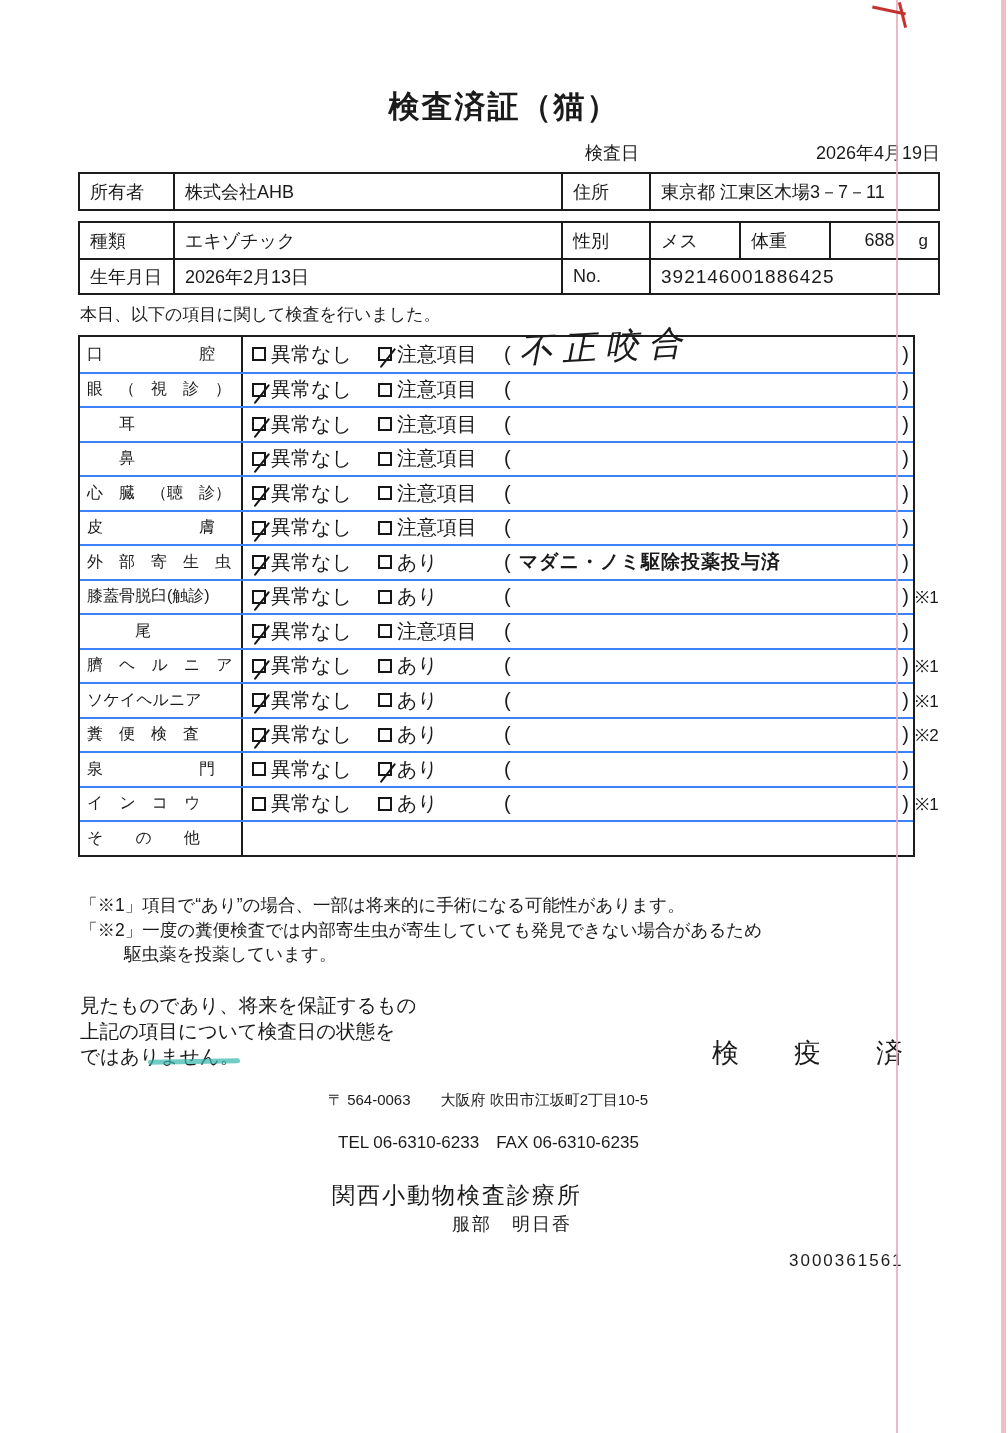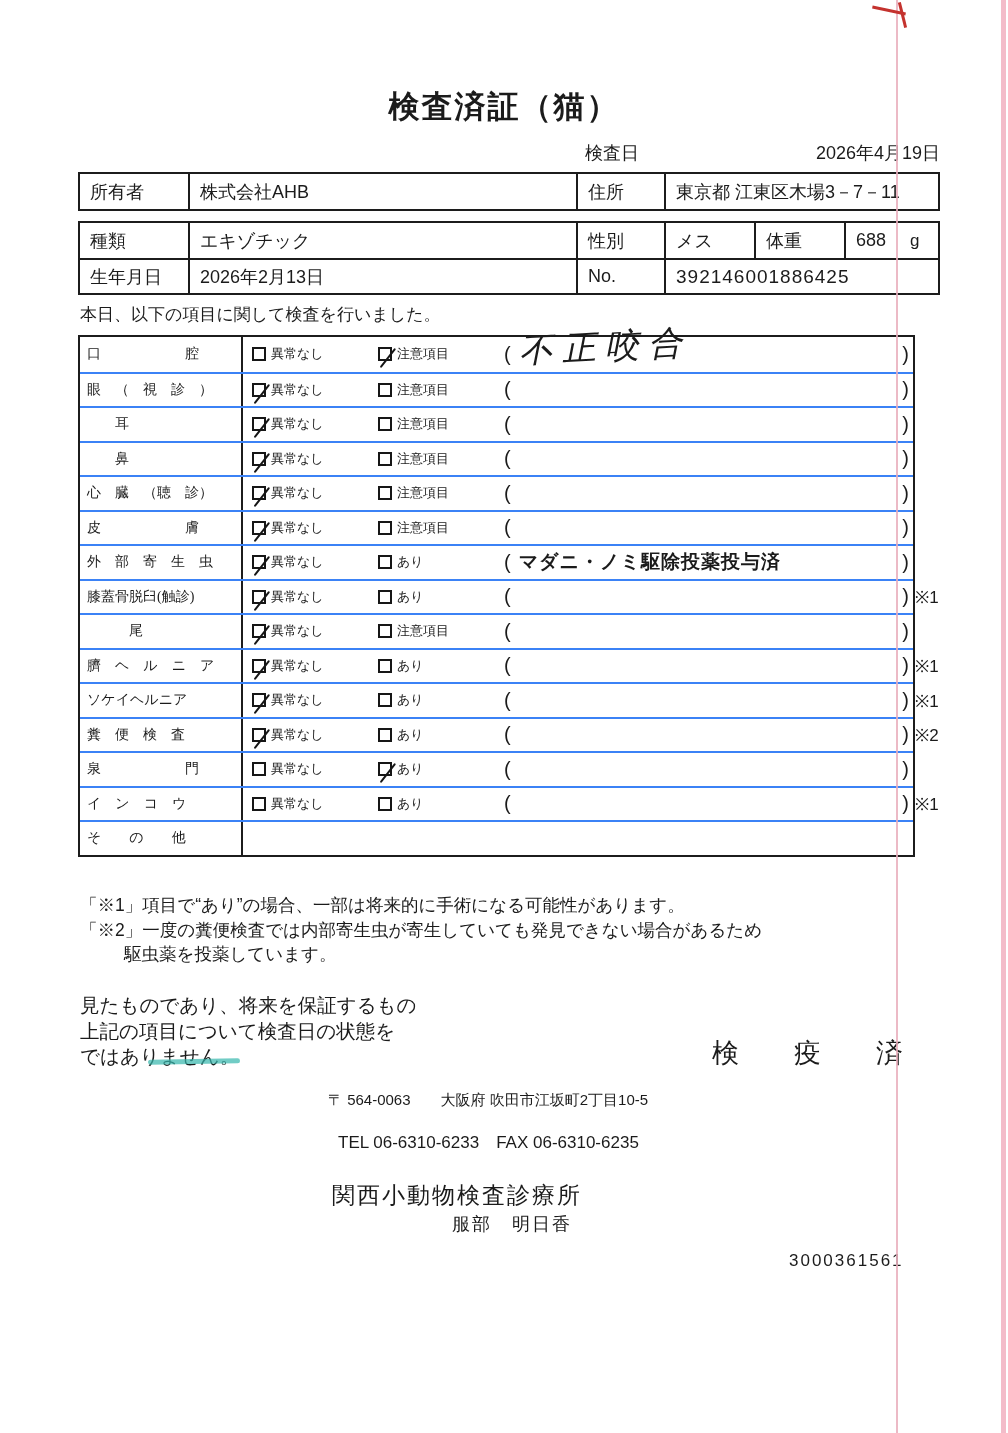--- a/index.html
+++ b/index.html
@@ -12,44 +12,44 @@
 
   .date-row { position:absolute; top:141px; left:585px; width:355px;
               display:flex; justify-content:space-between; font-size:18px; }
 
   
   .btable { position:absolute; left:78px; width:862px; border:2px solid #1c1c1c; background:#fff; }
   .trow { display:flex; height:35px; }
   .trow + .trow { border-top:2px solid #1c1c1c; }
   .cell { display:flex; align-items:center; padding:0 10px; font-size:18px; white-space:pre; overflow:hidden; }
   .cell + .cell { border-left:2px solid #1c1c1c; }
-  .w97 { width:108px; flex:none; }
+  .w97 { width:93px; flex:none; }
   .w340 { width:388px; flex:none; }
   .w80 { width:88px; flex:none; }
   .w90 { width:90px; flex:none; }
   .w75 { width:90px; flex:none; }
   .grow { flex:1; }
-  .weight-cell { }
+  .weight-cell { justify-content:flex-end; }
   .weight-unit { margin-left:24px; font-size:17px; }
   .no-value { font-size:19px; letter-spacing:1px; }
 
   .intro { position:absolute; top:303px; left:80px; font-size:17px; }
 
   
   .exam-table { position:absolute; top:335px; left:78px; width:837px; border:2px solid #1c1c1c; background:#fff; }
   .exam-row { position:relative; display:flex; height:34.5px; }
   .exam-row + .exam-row { border-top:2px solid #3b82f6; }
   .exam-label { width:163px; flex:none; border-right:2px solid #1c1c1c; display:flex; align-items:center;
-                padding:0 7px; font-size:14px; white-space:pre; overflow:hidden;font-family:Liberation Serif, serif; }
+                padding:0 7px; font-size:16px; white-space:pre; overflow:hidden; }
   .exam-content { flex:1; display:flex; align-items:center; padding-left:9px; overflow:visible; }
   .opt { display:flex; align-items:center; width:126px; flex:none; }
   .cb { position:relative; width:14px; height:14px; border:2px solid #161616; margin-right:5px; flex:none; background:#fff; }
   .cb.checked::after { content:""; position:absolute; left:-4px; top:8px; width:24px; height:2.3px;
                        background:#161616; transform:rotate(-52deg); border-radius:2px; }
-  .opt-label { font-size:13px; white-space:pre; }
+  .opt-label { font-size:20px; white-space:pre; }
   .paren-area { flex:1; display:flex; align-items:center; height:100%; padding-right:4px; }
   .paren { font-size:20px; flex:none; }
   .paren-text { flex:1; padding-left:8px; font-size:18px; white-space:pre; overflow:visible; }
   .ps-bold { font-weight:bold; font-size:19px; letter-spacing:1px; }
   .ps-handwritten { font-family:"DejaVu Serif", serif; font-style:italic; font-size:34px; letter-spacing:9px;
                     transform:rotate(-3deg); transform-origin:left center; line-height:1; position:relative; top:-3px; }
   .row-mark { position:absolute; right:-38px; top:0; height:100%; width:36px;
               display:flex; align-items:center; font-size:17px; }
 
   .notes { position:absolute; top:893px; left:80px; font-size:17.5px; line-height:24.5px; }

